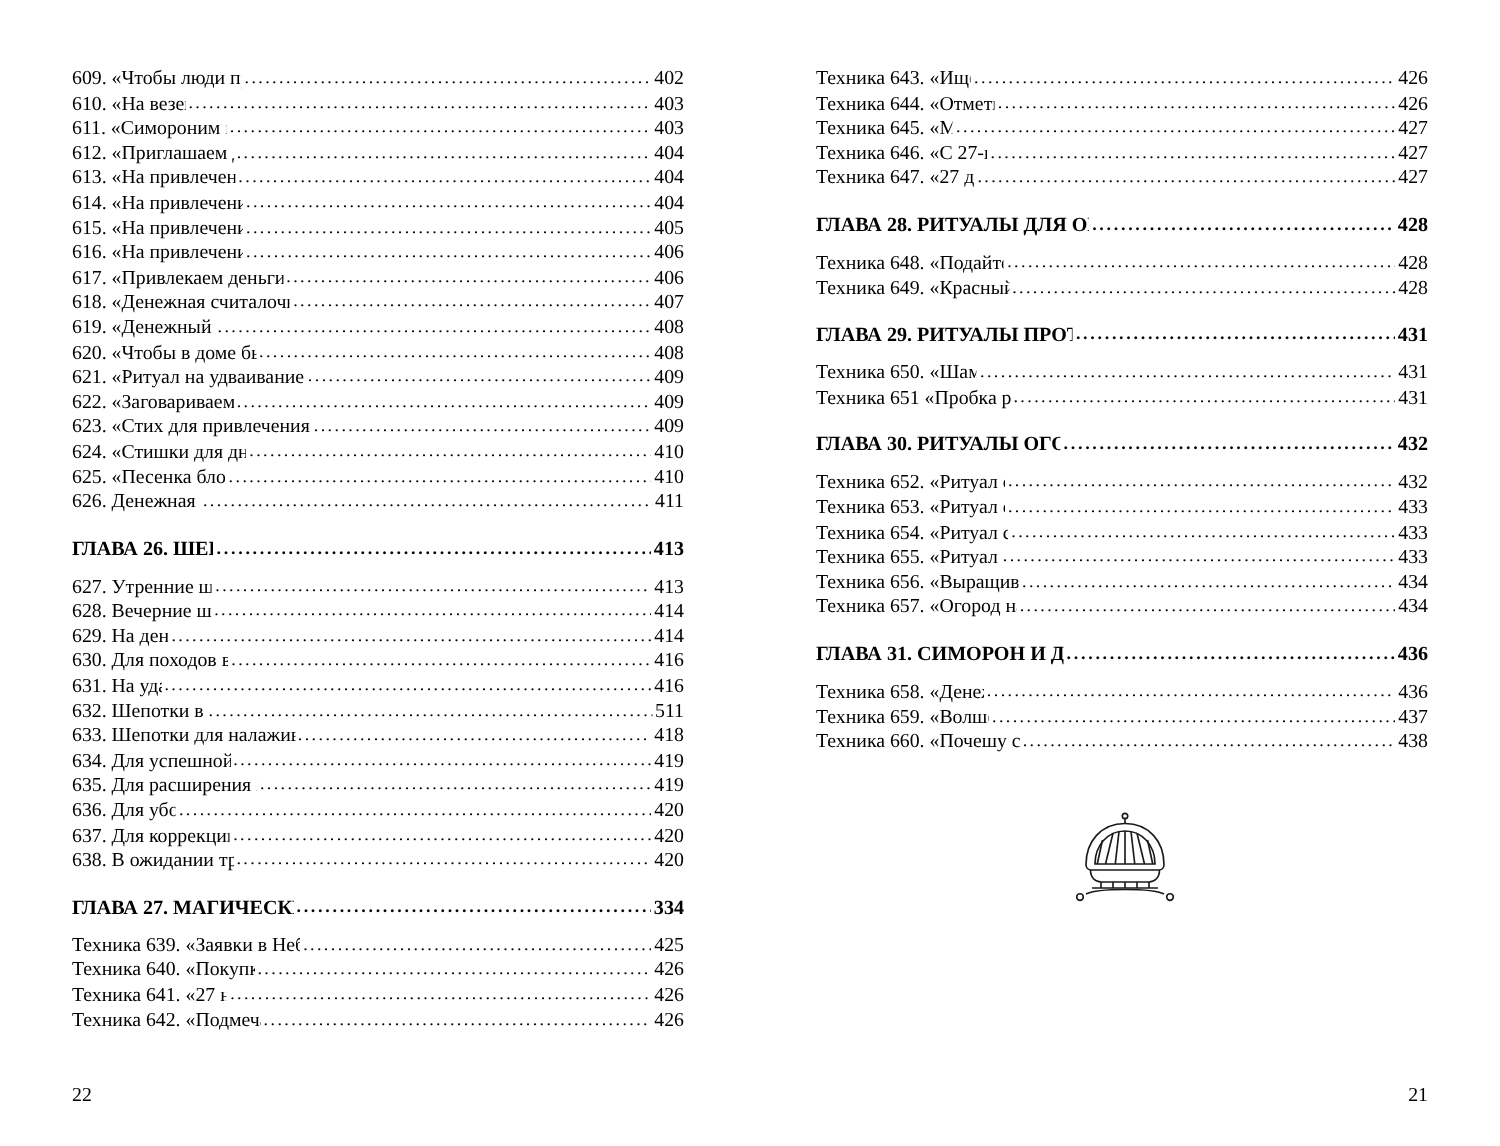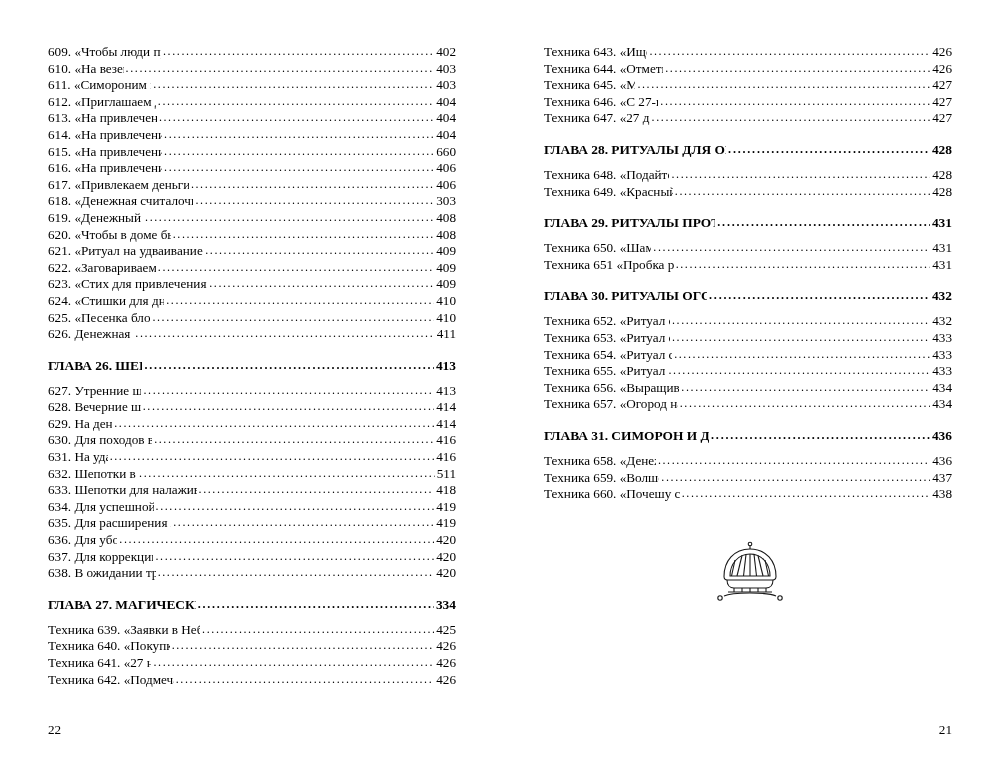--- a/index.html
+++ b/index.html
@@ -138,36 +138,36 @@
           <span class="page-no">404</span>
         </li>
         <li class="entry">
           <span class="label">614. «На привлечение денег-2»</span>
           <span class="leader">..........................................................................................</span>
           <span class="page-no">404</span>
         </li>
         <li class="entry">
           <span class="label">615. «На привлечение денег-3»</span>
           <span class="leader">..........................................................................................</span>
-          <span class="page-no">660</span>
+          <span class="page-no">405</span>
         </li>
         <li class="entry">
           <span class="label">616. «На привлечение денег-4»</span>
           <span class="leader">..........................................................................................</span>
           <span class="page-no">406</span>
         </li>
         <li class="entry">
           <span class="label">617. «Привлекаем деньги мытьем посуды»</span>
           <span class="leader">..........................................................................................</span>
           <span class="page-no">406</span>
         </li>
         <li class="entry">
           <span class="label">618. «Денежная считалочка по дням недели»</span>
           <span class="leader">..........................................................................................</span>
-          <span class="page-no">303</span>
+          <span class="page-no">407</span>
         </li>
         <li class="entry">
           <span class="label">619. «Денежный грипп»</span>
           <span class="leader">..........................................................................................</span>
           <span class="page-no">408</span>
         </li>
         <li class="entry">
           <span class="label">620. «Чтобы в доме был достаток»</span>
           <span class="leader">..........................................................................................</span>
           <span class="page-no">408</span>

